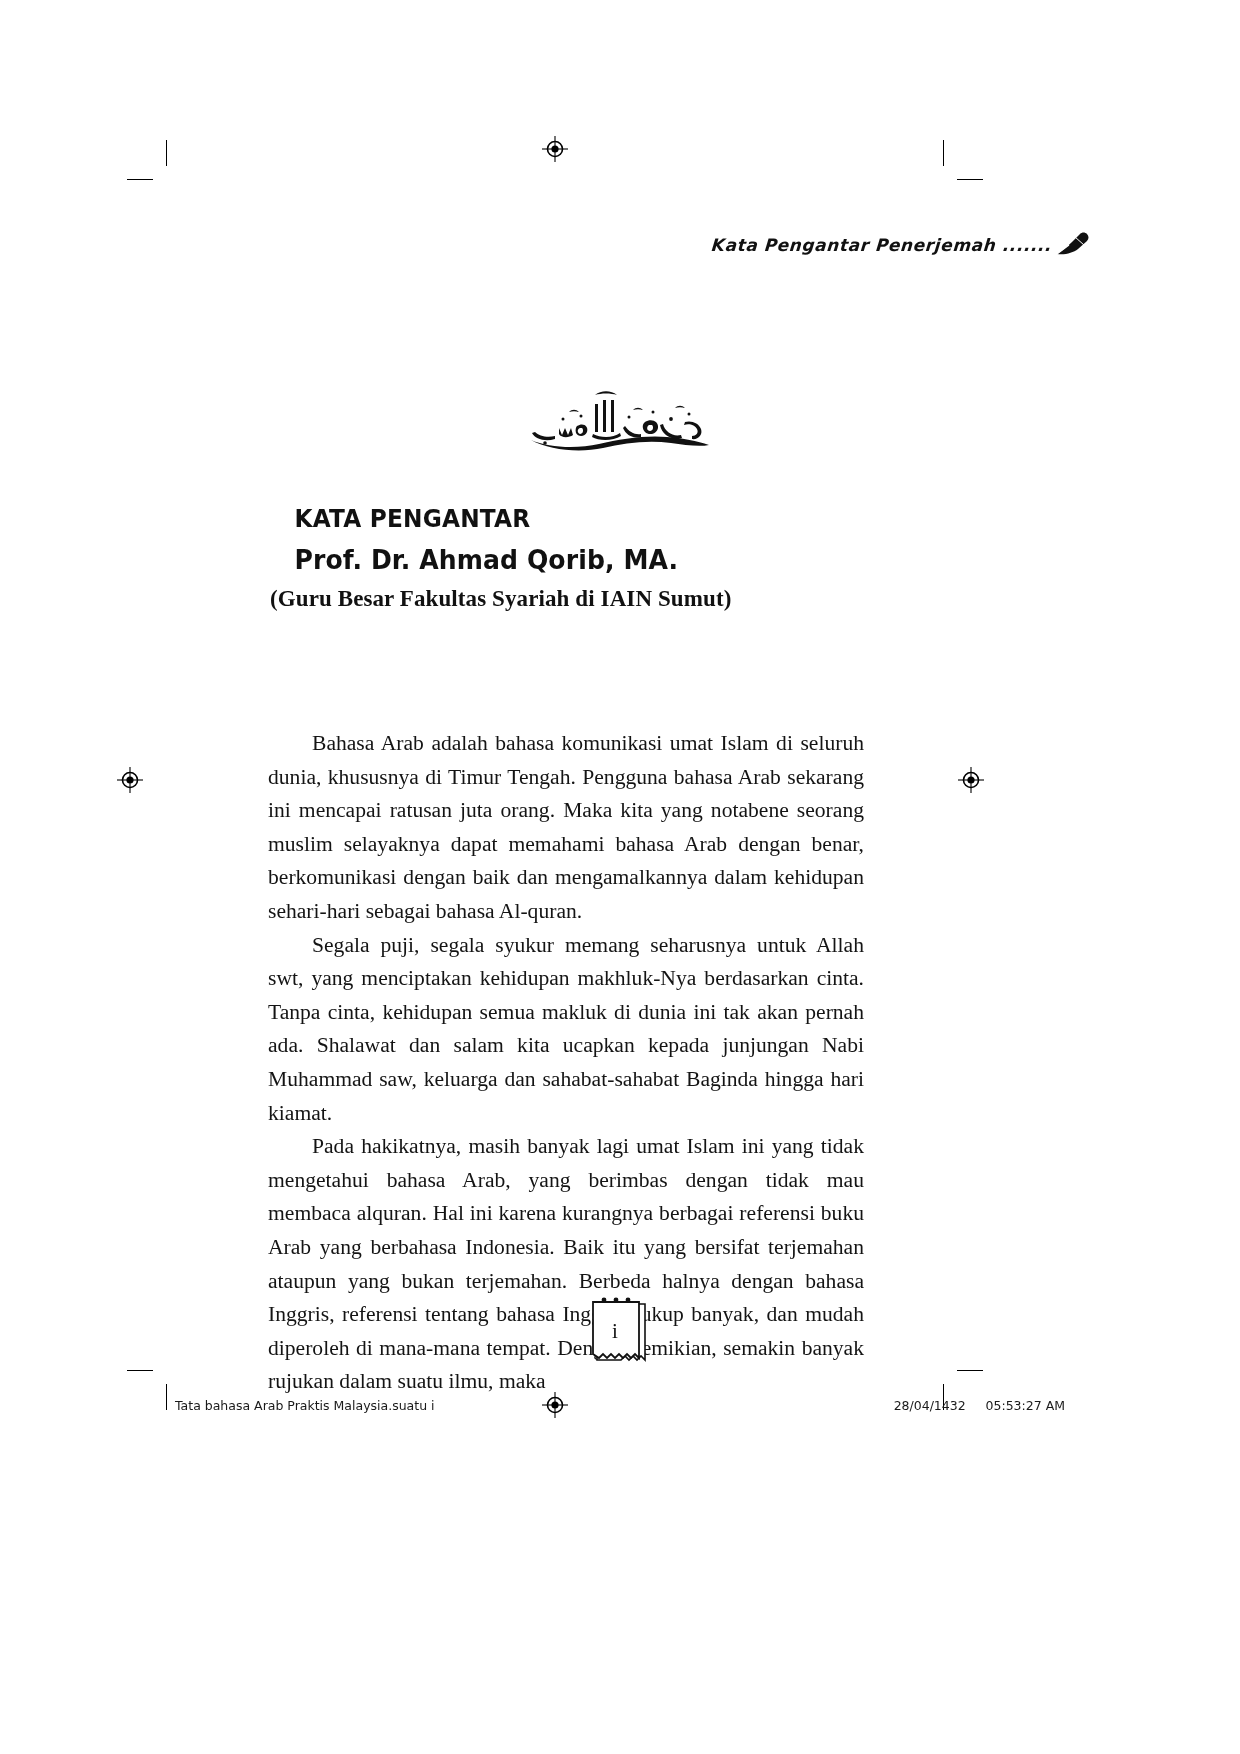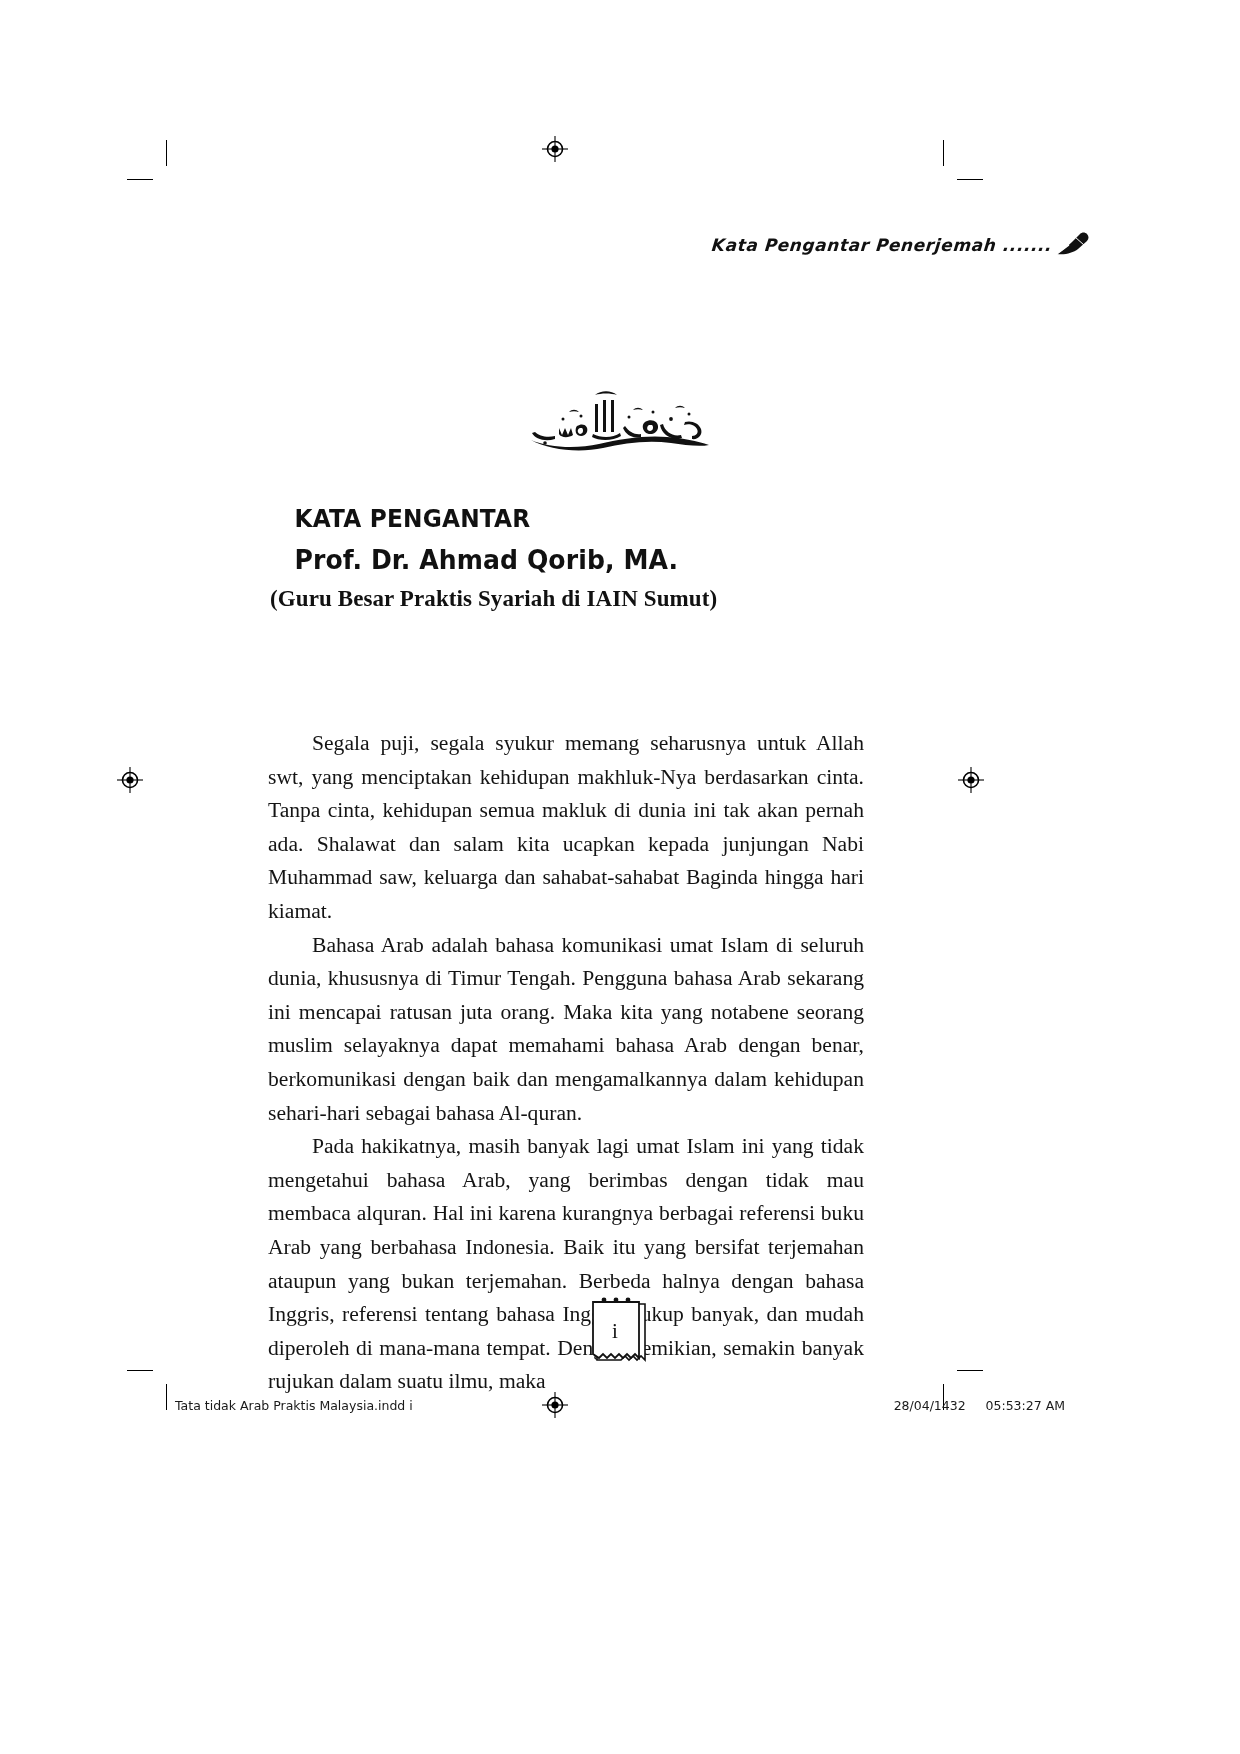--- a/index.html
+++ b/index.html
@@ -295,47 +295,47 @@
         <path d="M44 24 C47 21, 51 21, 54 24 C51 23, 47 23, 44 24 Z"></path>
         <path d="M108 22 C111 19, 115 19, 118 22 C115 21, 111 21, 108 22 Z"></path>
         <path d="M150 20 C153 17, 157 17, 160 20 C157 19, 153 19, 150 20 Z"></path>
       </g>
     </svg>
   </div>
 
   <div class="title-block">
     <div class="doc-title">KATA PENGANTAR</div>
     <div class="doc-author">Prof. Dr. Ahmad Qorib, MA.</div>
-    <div class="doc-affiliation">(Guru Besar Praktis Syariah di IAIN Sumut)</div>
+    <div class="doc-affiliation">(Guru Besar Fakultas Syariah di IAIN Sumut)</div>
   </div>
 
   <div class="body-text">
+    <p>Bahasa Arab adalah bahasa komunikasi umat Islam di seluruh dunia, khususnya di Timur Tengah. Pengguna bahasa Arab sekarang ini mencapai ratusan juta orang. Maka kita yang notabene seorang muslim selayaknya dapat memahami bahasa Arab dengan benar, berkomunikasi dengan baik dan mengamalkannya dalam kehidupan sehari-hari sebagai bahasa Al-quran.</p>
     <p>Segala puji, segala syukur memang seharusnya untuk Allah swt, yang menciptakan kehidupan makhluk-Nya berdasarkan cinta. Tanpa cinta, kehidupan semua makluk di dunia ini tak akan pernah ada. Shalawat dan salam kita ucapkan kepada junjungan Nabi Muhammad saw, keluarga dan sahabat-sahabat Baginda hingga hari kiamat.</p>
-    <p>Bahasa Arab adalah bahasa komunikasi umat Islam di seluruh dunia, khususnya di Timur Tengah. Pengguna bahasa Arab sekarang ini mencapai ratusan juta orang. Maka kita yang notabene seorang muslim selayaknya dapat memahami bahasa Arab dengan benar, berkomunikasi dengan baik dan mengamalkannya dalam kehidupan sehari-hari sebagai bahasa Al-quran.</p>
     <p>Pada hakikatnya, masih banyak lagi umat Islam ini yang tidak mengetahui bahasa Arab, yang berimbas dengan tidak mau membaca alquran. Hal ini karena kurangnya berbagai referensi buku Arab yang berbahasa Indonesia. Baik itu yang bersifat terjemahan ataupun yang bukan terjemahan. Berbeda halnya dengan bahasa Inggris, referensi tentang bahasa Inggris cukup banyak, dan mudah diperoleh di mana-mana tempat. Dengan demikian, semakin banyak rujukan dalam suatu ilmu, maka</p>
   </div>
 
   <div class="page-badge">
     <span class="page-badge-inner">
       <svg width="62" height="70" viewBox="0 0 62 70">
 
         <path d="M8 12 L56 12 L56 68 L52 64 L48 68 L44 64 L40 68 L36 64 L32 68 L8 68 Z" fill="#fff" stroke="#111" stroke-width="1.6"></path>
 
         <path d="M4 10 L50 10 L50 66 L46 62 L42 66 L38 62 L34 66 L30 62 L26 66 L22 62 L18 66 L14 62 L10 66 L4 62 Z" fill="#fff" stroke="#111" stroke-width="1.8"></path>
 
         <circle cx="15" cy="8" r="2.4" fill="#111"></circle>
         <circle cx="27" cy="8" r="2.4" fill="#111"></circle>
         <circle cx="39" cy="8" r="2.4" fill="#111"></circle>
       </svg>
       <span class="page-number">i</span>
     </span>
   </div>
 
   <div class="print-footer">
-    <span class="slot">Tata tidak Arab Praktis Malaysia.indd   i</span>
+    <span class="slot">Tata bahasa Arab Praktis Malaysia.suatu   i</span>
     <span class="center"></span>
     <span class="slot">
       <span>28/04/1432</span>
       &nbsp;&nbsp;&nbsp;
       <span>05:53:27 AM</span>
     </span>
   </div>
 
 </div>
 

